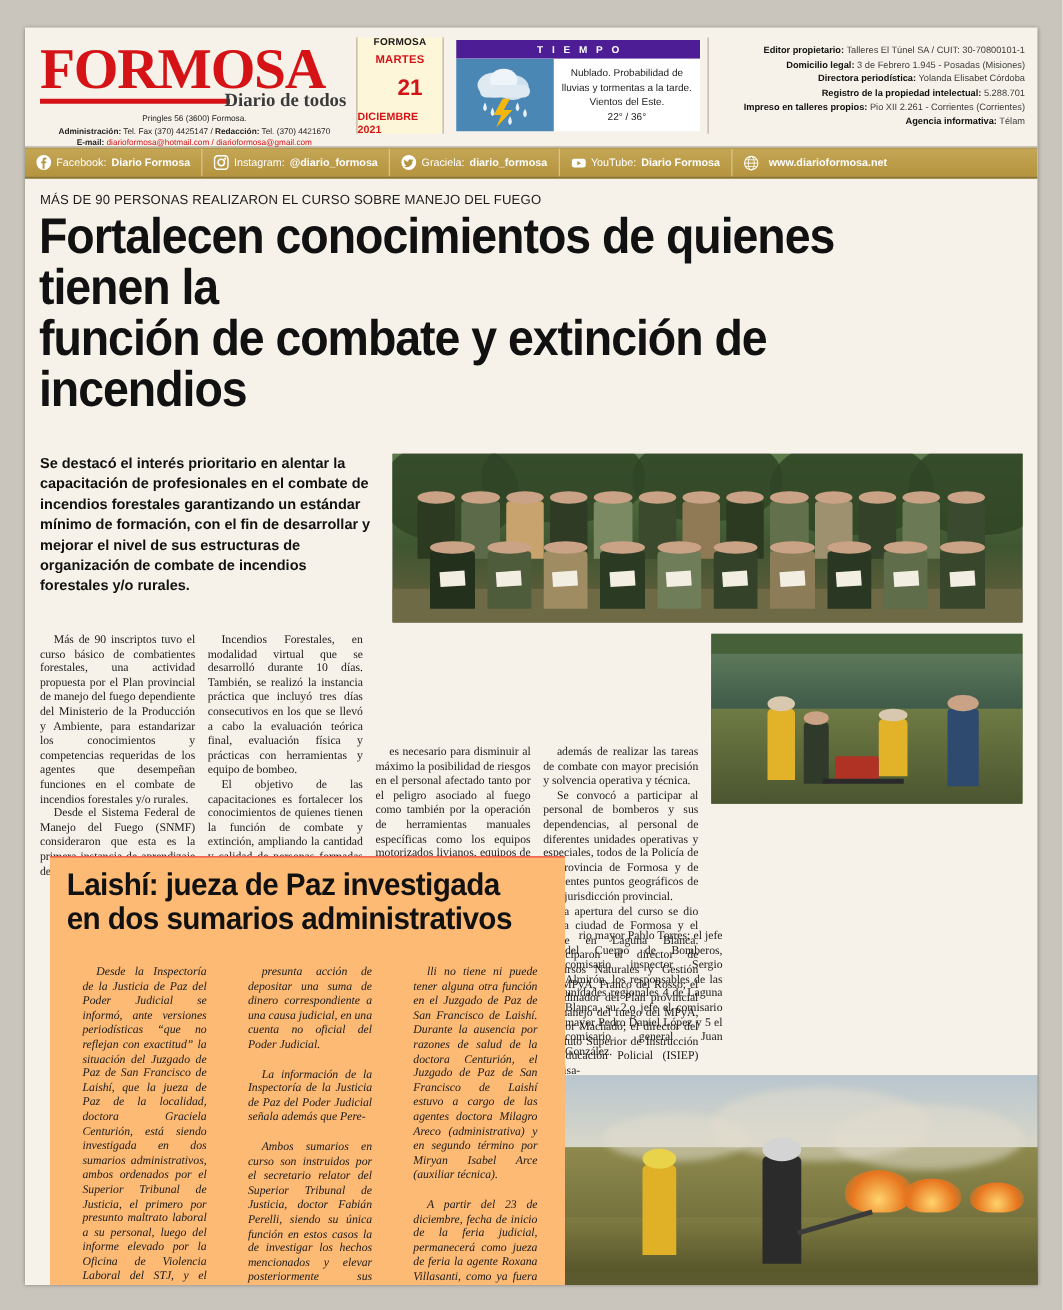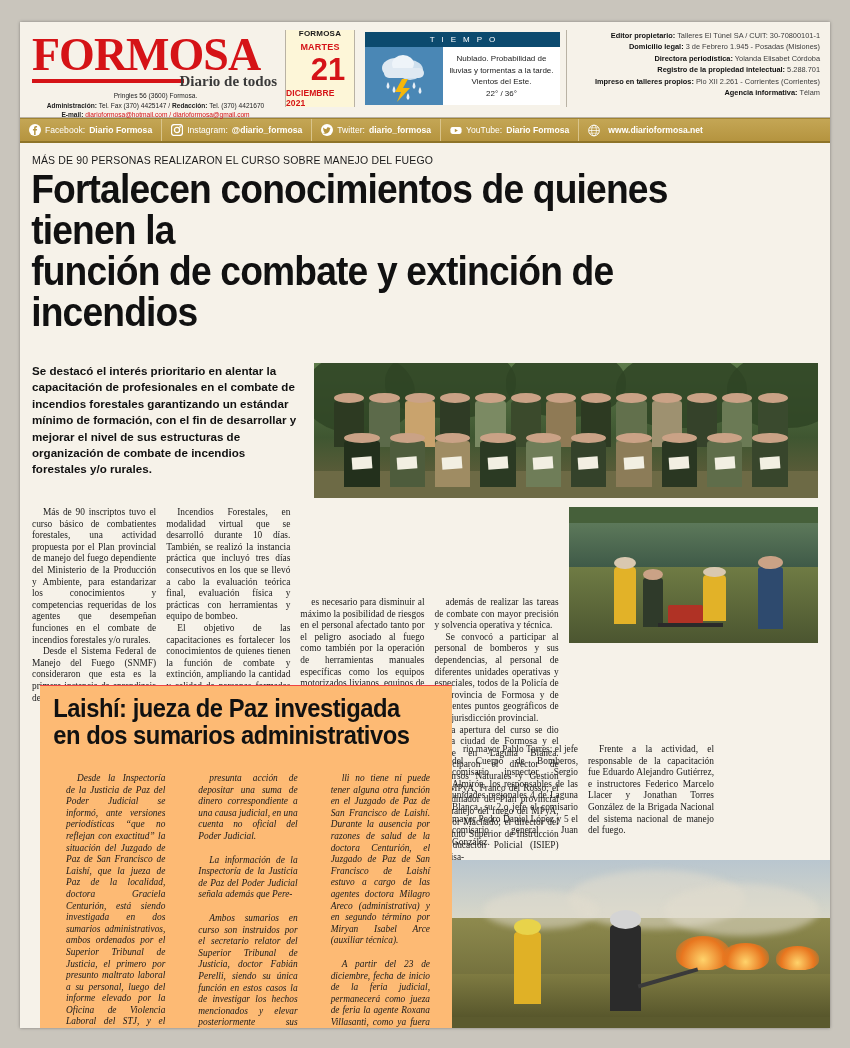--- a/index.html
+++ b/index.html
@@ -51,41 +51,41 @@
     width:70px;border-left:1px solid #b9b2a4;border-right:1px solid #b9b2a4;
     box-sizing:border-box;
     background:#fdf6d8;
     margin:8px 0 10px 0;
     display:flex;flex-direction:column;align-items:center;justify-content:center;
     padding:2px 0;
   }
   .mh-date .d-city{font-size:8px;font-weight:bold;color:#1a1a1a;letter-spacing:.2px;}
   .mh-date .d-sep{height:1px;background:#cfc07a;width:56px;margin:2px 0;}
   .mh-date .d-day{font-size:9px;font-weight:bold;color:#d51317;letter-spacing:.2px;}
-  .mh-date .d-num{font-size:31px;font-weight:bold;color:#d51317;line-height:28px;margin-left:16px;}
+  .mh-date .d-num{font-size:18px;font-weight:bold;color:#d51317;line-height:28px;margin-left:16px;}
   .mh-date .d-month{font-size:8.5px;font-weight:bold;color:#d51317;letter-spacing:.1px;}
 
   .mh-weather{
     width:195px;margin:10px 6px 12px 10px;
     display:flex;flex-direction:column;
   }
   .w-title{
-    background:#0c4a6e;color:#ffffff;font-size:8px;font-weight:normal;
+    background:#4c1d95;color:#ffffff;font-size:8px;font-weight:bold;
     letter-spacing:7px;text-align:center;padding:3px 0 3px 7px;
   }
   .w-body{flex:1;display:flex;background:#fff;}
   .w-ico{width:78px;background:#4a87b5;display:flex;align-items:center;justify-content:center;}
   .w-txt{
     flex:1;display:flex;align-items:center;justify-content:center;
     text-align:center;font-size:8px;line-height:11.5px;color:#1c1c1c;padding:0 5px;
   }
 
   .mh-info{
     flex:1;border-left:1px solid #b9b2a4;margin:8px 0 10px 0;
-    display:flex;align-items:flex-start;justify-content:flex-end;
+    display:flex;align-items:center;justify-content:flex-end;
     padding-right:10px;
   }
   .mh-info ul{list-style:none;margin:0;padding:0;text-align:right;}
   .mh-info li{font-size:7.4px;line-height:11.4px;color:#3b3b3b;}
   .mh-info li b{color:#111;font-weight:bold;}
 
   
   .social{
     height:22px;background:#b99a45;
     background:linear-gradient(180deg,#c4a655 0%,#b5943f 100%);
@@ -281,21 +281,21 @@
         <b>@diario_formosa</b>
     </div>
 
     <div class="soc-item">
       <span class="soc-ico">
         <svg width="12" height="12" viewBox="0 0 12 12">
             <circle cx="6" cy="6" r="6" fill="#fff"></circle>
             <path d="M9.6 4c-.3.1-.6.2-.9.3.3-.2.5-.5.7-.9-.3.2-.7.3-1 .4-.3-.3-.7-.5-1.2-.5-.9 0-1.6.7-1.6 1.6 0 .1 0 .3.1.4-1.4-.1-2.6-.7-3.4-1.7-.2.2-.2.5-.2.8 0 .6.3 1.1.7 1.3-.3 0-.5-.1-.7-.2 0 .8.6 1.4 1.3 1.6-.1 0-.3.1-.4.1h-.3c.2.6.8 1.1 1.5 1.1-.6.4-1.2.7-2 .7h-.4c.7.5 1.6.7 2.5.7 3 0 4.6-2.5 4.6-4.6v-.2c.3-.2.6-.5.8-.9z" fill="#b5943f"></path>
           </svg>
       </span>
-      <span>Twitter: </span>
+      <span>Graciela: </span>
         <b>diario_formosa</b>
     </div>
 
     <div class="soc-item">
       <span class="soc-ico">
         <svg width="14" height="11" viewBox="0 0 14 11">
             <rect x="0.5" y="1.5" width="13" height="8" rx="2.4" fill="#fff"></rect>
             <path d="M5.6 3.6 L9.2 5.5 L5.6 7.4 Z" fill="#b5943f"></path>
           </svg>
       </span>
@@ -465,23 +465,20 @@
           <div style="position:absolute;left:40%;bottom:14%;width:14%;height:14%;background:#b03225;border-radius:2px;"></div>
           <div style="position:absolute;left:36%;bottom:12%;width:26%;height:3%;background:#2a2a2a;"></div>
         </div>
       </div>
     </div>
   </div>
 
   <div class="a1b">
     <div class="col">
       <p>rio mayor Pablo Torres; el jefe del Cuerpo de Bomberos, comisario inspector Sergio Almirón, los responsables de las unidades regionales 4 de Laguna Blanca, su 2.o jefe el comisario mayor Pedro Daniel López y 5 el comisario general Juan González.</p>
-    </div>
-    <div class="col">
-      <p>Frente a la actividad, el responsable de la capacitación fue Eduardo Alejandro Gutiérrez, e instructores Federico Marcelo Llacer y Jonathan Torres González de la Brigada Nacional del sistema nacional de manejo del fuego.</p>
     </div>
   </div>
 
   <div class="photo3">
     <div class="ph">
       <div class="fire-sky"></div>
       <div class="fire-grd"></div>
       <div class="smoke" style="left:30%;top:6%;width:46%;height:34%;"></div>
       <div class="smoke" style="left:55%;top:14%;width:40%;height:30%;"></div>
       <div class="smoke" style="left:8%;top:18%;width:30%;height:22%;"></div>

